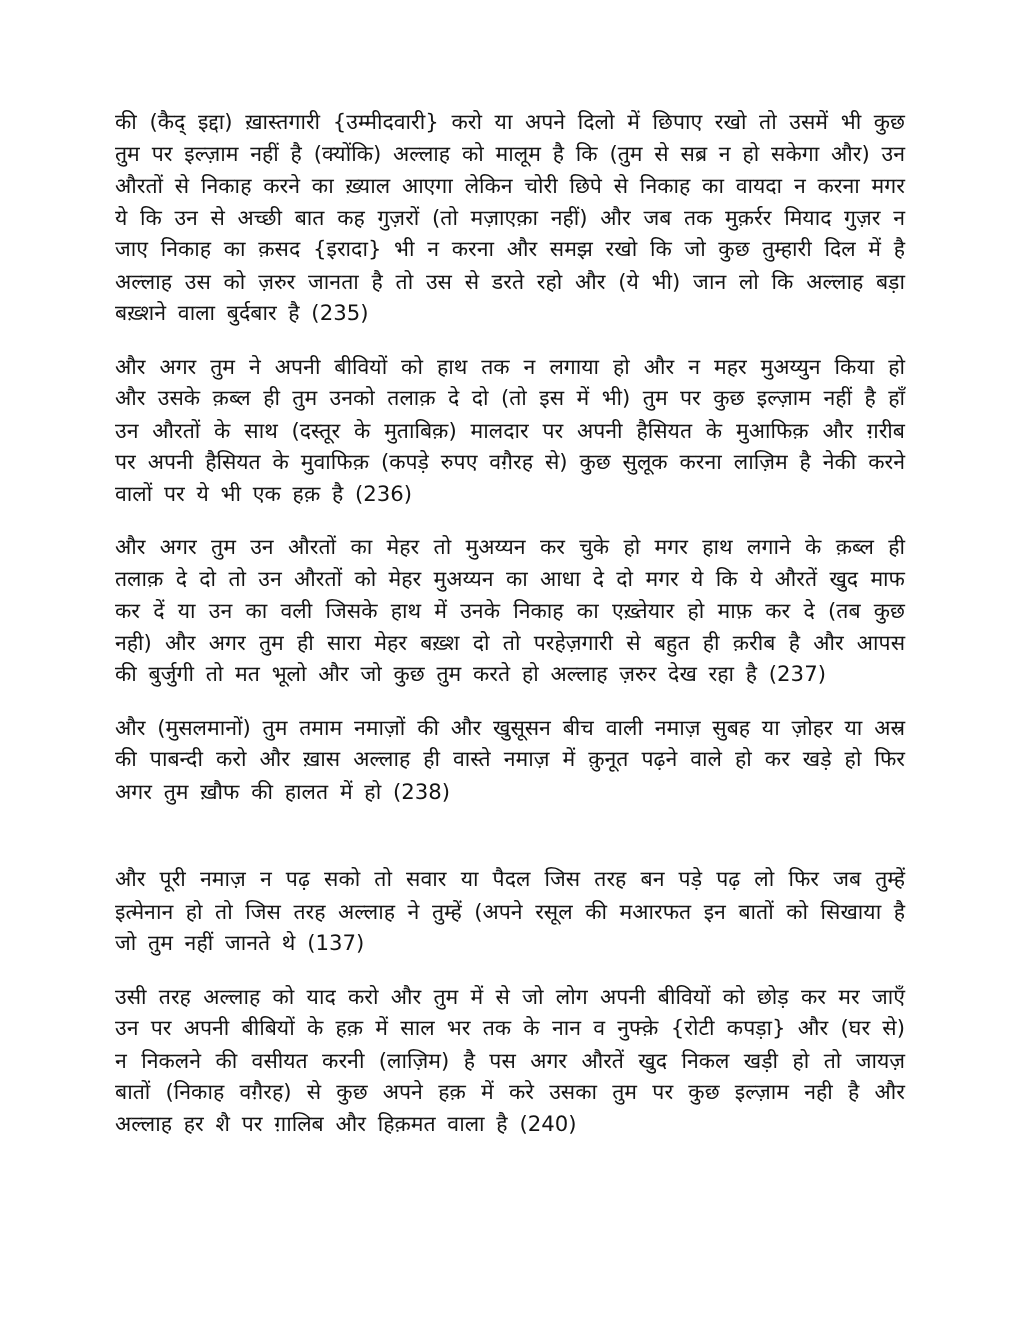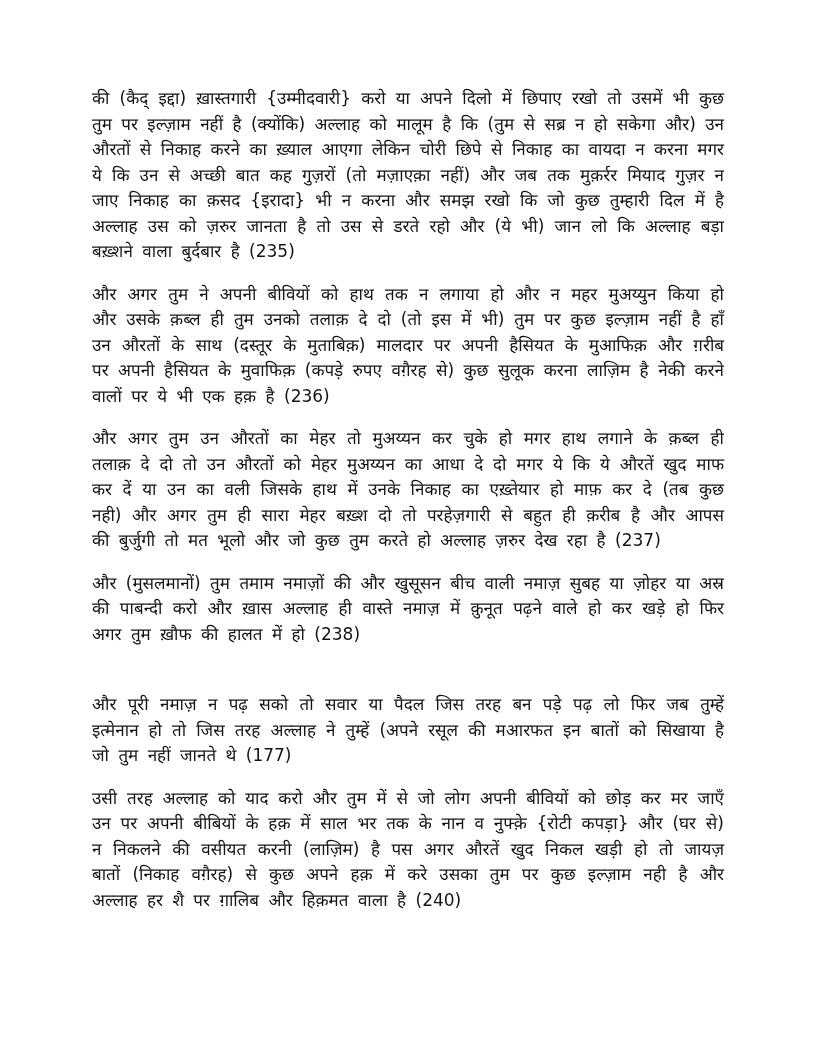--- a/index.html
+++ b/index.html
@@ -36,16 +36,16 @@
 </style>
 </head>
 <body>
 
 <div class="page">
   <div class="text-block">
     <p class="para">की (कैद् इद्दा) ख़ास्तगारी {उम्मीदवारी} करो या अपने दिलो में छिपाए रखो तो उसमें भी कुछ तुम पर इल्ज़ाम नहीं है (क्योंकि) अल्लाह को मालूम है कि (तुम से सब्र न हो सकेगा और) उन औरतों से निकाह करने का ख़्याल आएगा लेकिन चोरी छिपे से निकाह का वायदा न करना मगर ये कि उन से अच्छी बात कह गुज़रों (तो मज़ाएक़ा नहीं) और जब तक मुक़र्रर मियाद गुज़र न जाए निकाह का क़सद {इरादा} भी न करना और समझ रखो कि जो कुछ तुम्हारी दिल में है अल्लाह उस को ज़रुर जानता है तो उस से डरते रहो और (ये भी) जान लो कि अल्लाह बड़ा बख़्शने वाला बुर्दबार है (235)</p>
     <p class="para">और अगर तुम ने अपनी बीवियों को हाथ तक न लगाया हो और न महर मुअय्युन किया हो और उसके क़ब्ल ही तुम उनको तलाक़ दे दो (तो इस में भी) तुम पर कुछ इल्ज़ाम नहीं है हाँ उन औरतों के साथ (दस्तूर के मुताबिक़) मालदार पर अपनी हैसियत के मुआफिक़ और ग़रीब पर अपनी हैसियत के मुवाफिक़ (कपड़े रुपए वग़ैरह से) कुछ सुलूक करना लाज़िम है नेकी करने वालों पर ये भी एक हक़ है (236)</p>
     <p class="para">और अगर तुम उन औरतों का मेहर तो मुअय्यन कर चुके हो मगर हाथ लगाने के क़ब्ल ही तलाक़ दे दो तो उन औरतों को मेहर मुअय्यन का आधा दे दो मगर ये कि ये औरतें खुद माफ कर दें या उन का वली जिसके हाथ में उनके निकाह का एख़्तेयार हो माफ़ कर दे (तब कुछ नही) और अगर तुम ही सारा मेहर बख़्श दो तो परहेज़गारी से बहुत ही क़रीब है और आपस की बुर्जुगी तो मत भूलो और जो कुछ तुम करते हो अल्लाह ज़रुर देख रहा है (237)</p>
     <p class="para gap-lg">और (मुसलमानों) तुम तमाम नमाज़ों की और खुसूसन बीच वाली नमाज़ सुबह या ज़ोहर या अस्र की पाबन्दी करो और ख़ास अल्लाह ही वास्ते नमाज़ में क़ुनूत पढ़ने वाले हो कर खड़े हो फिर अगर तुम ख़ौफ की हालत में हो (238)</p>
-    <p class="para">और पूरी नमाज़ न पढ़ सको तो सवार या पैदल जिस तरह बन पड़े पढ़ लो फिर जब तुम्हें इत्मेनान हो तो जिस तरह अल्लाह ने तुम्हें (अपने रसूल की मआरफत इन बातों को सिखाया है जो तुम नहीं जानते थे (177)</p>
+    <p class="para">और पूरी नमाज़ न पढ़ सको तो सवार या पैदल जिस तरह बन पड़े पढ़ लो फिर जब तुम्हें इत्मेनान हो तो जिस तरह अल्लाह ने तुम्हें (अपने रसूल की मआरफत इन बातों को सिखाया है जो तुम नहीं जानते थे (137)</p>
     <p class="para">उसी तरह अल्लाह को याद करो और तुम में से जो लोग अपनी बीवियों को छोड़ कर मर जाएँ उन पर अपनी बीबियों के हक़ में साल भर तक के नान व नुफ्क़े {रोटी कपड़ा} और (घर से) न निकलने की वसीयत करनी (लाज़िम) है पस अगर औरतें खुद निकल खड़ी हो तो जायज़ बातों (निकाह वग़ैरह) से कुछ अपने हक़ में करे उसका तुम पर कुछ इल्ज़ाम नही है और अल्लाह हर शै पर ग़ालिब और हिक़मत वाला है (240)</p>
   </div>
 </div>
 
 </body></html>

